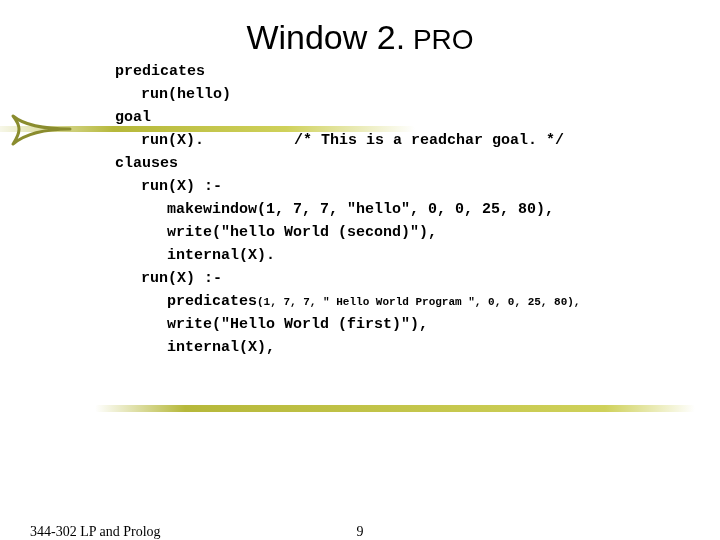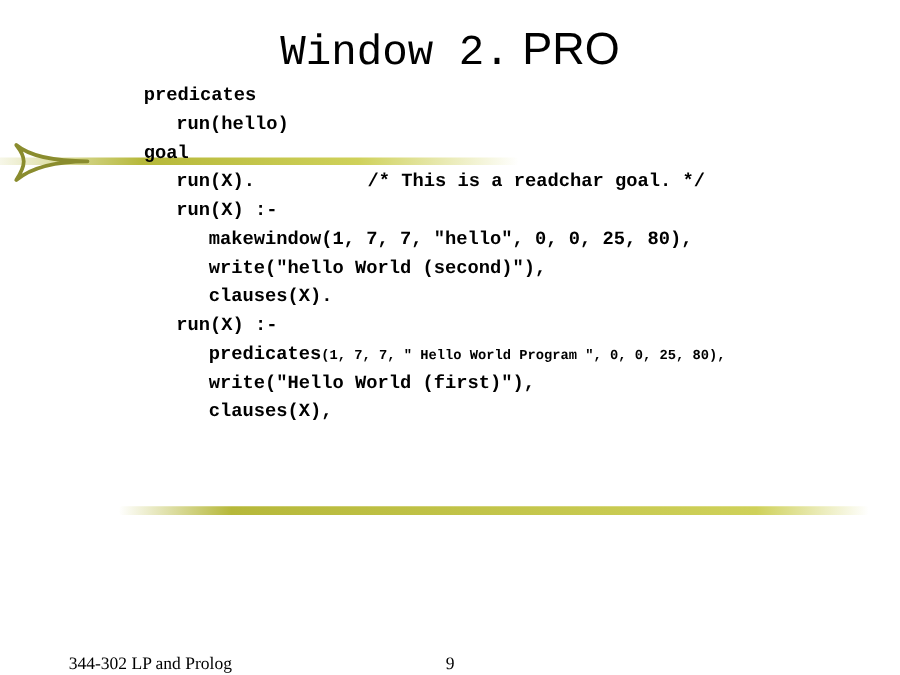--- a/index.html
+++ b/index.html
@@ -12,26 +12,26 @@
     color: #000;
     position: relative;
     overflow: hidden;
   }
   .title {
     text-align: center;
     padding-top: 18px;
     font-weight: normal;
   }
   .title .w1 {
-    font-family: Liberation Mono, monospace;
+    font-family: Liberation Sans, sans-serif;
     font-size: 34px;
   }
   .title .w2 {
     font-family: "Comic Sans MS", "Comic Sans", cursive, sans-serif;
-    font-size: 36px;
+    font-size: 28px;
   }
   .code {
     font-family: "Courier New", Courier, monospace;
     font-weight: bold;
     font-size: 15px;
     margin-left: 115px;
     margin-top: 6px;
     position: relative;
     z-index: 2;
   }
@@ -45,21 +45,21 @@
   .code .i1 { padding-left: 26px; }
   .code .i2 { padding-left: 52px; }
   .footer {
     position: absolute;
     bottom: 16px;
     left: 0;
     width: 720px;
     font-family: "Times New Roman", Times, serif;
     font-size: 14px;
   }
-  .footer .fl { position: absolute; left: 55px; }
+  .footer .fl { position: absolute; left: 30px; }
   .footer .fc { position: absolute; left: 0; width: 720px; text-align: center; }
   .footer .fr { position: absolute; right: 38px; margin-top: 44px; }
 
   
   .swoosh {
     position: absolute;
     z-index: 1;
   }
   .swoosh.top {
     left: -15px;
@@ -104,28 +104,29 @@
   <svg class="tail" viewBox="0 0 90 44">
     <path d="M 85 21 C 60 21 40 18 28 8 C 36 18 36 24 28 36 C 40 26 60 21 85 21" fill="none" stroke="#8a8c2e" stroke-width="3" stroke-linecap="round" stroke-linejoin="round"></path>
   </svg>
 </div>
 
 <div class="code">
   <div class="line">predicates</div>
   <div class="line i1">run(hello)</div>
   <div class="line">goal</div>
   <div class="line i1">run(X).          /* This is a readchar goal. */</div>
+  <div class="line">clauses</div>
   <div class="line i1">run(X) :-</div>
   <div class="line i2">makewindow(1, 7, 7, "hello", 0, 0, 25, 80),</div>
   <div class="line i2">write("hello World (second)"),</div>
-  <div class="line i2">clauses(X).</div>
+  <div class="line i2">internal(X).</div>
   <div class="line i1">run(X) :-</div>
   <div class="line i2"><span>predicates</span><span class="sm">(1, 7, 7, " Hello World Program ", 0, 0, 25, 80),</span></div>
   <div class="line i2">write("Hello World (first)"),</div>
-  <div class="line i2">clauses(X),</div>
+  <div class="line i2">internal(X),</div>
 </div>
 
 <div class="swoosh bottom"></div>
 
 <div class="footer">
   <span class="fl">344-302 LP and Prolog</span>
   <span class="fc">9</span>
   <span class="fr">Chapter 3</span>
 </div>
 

